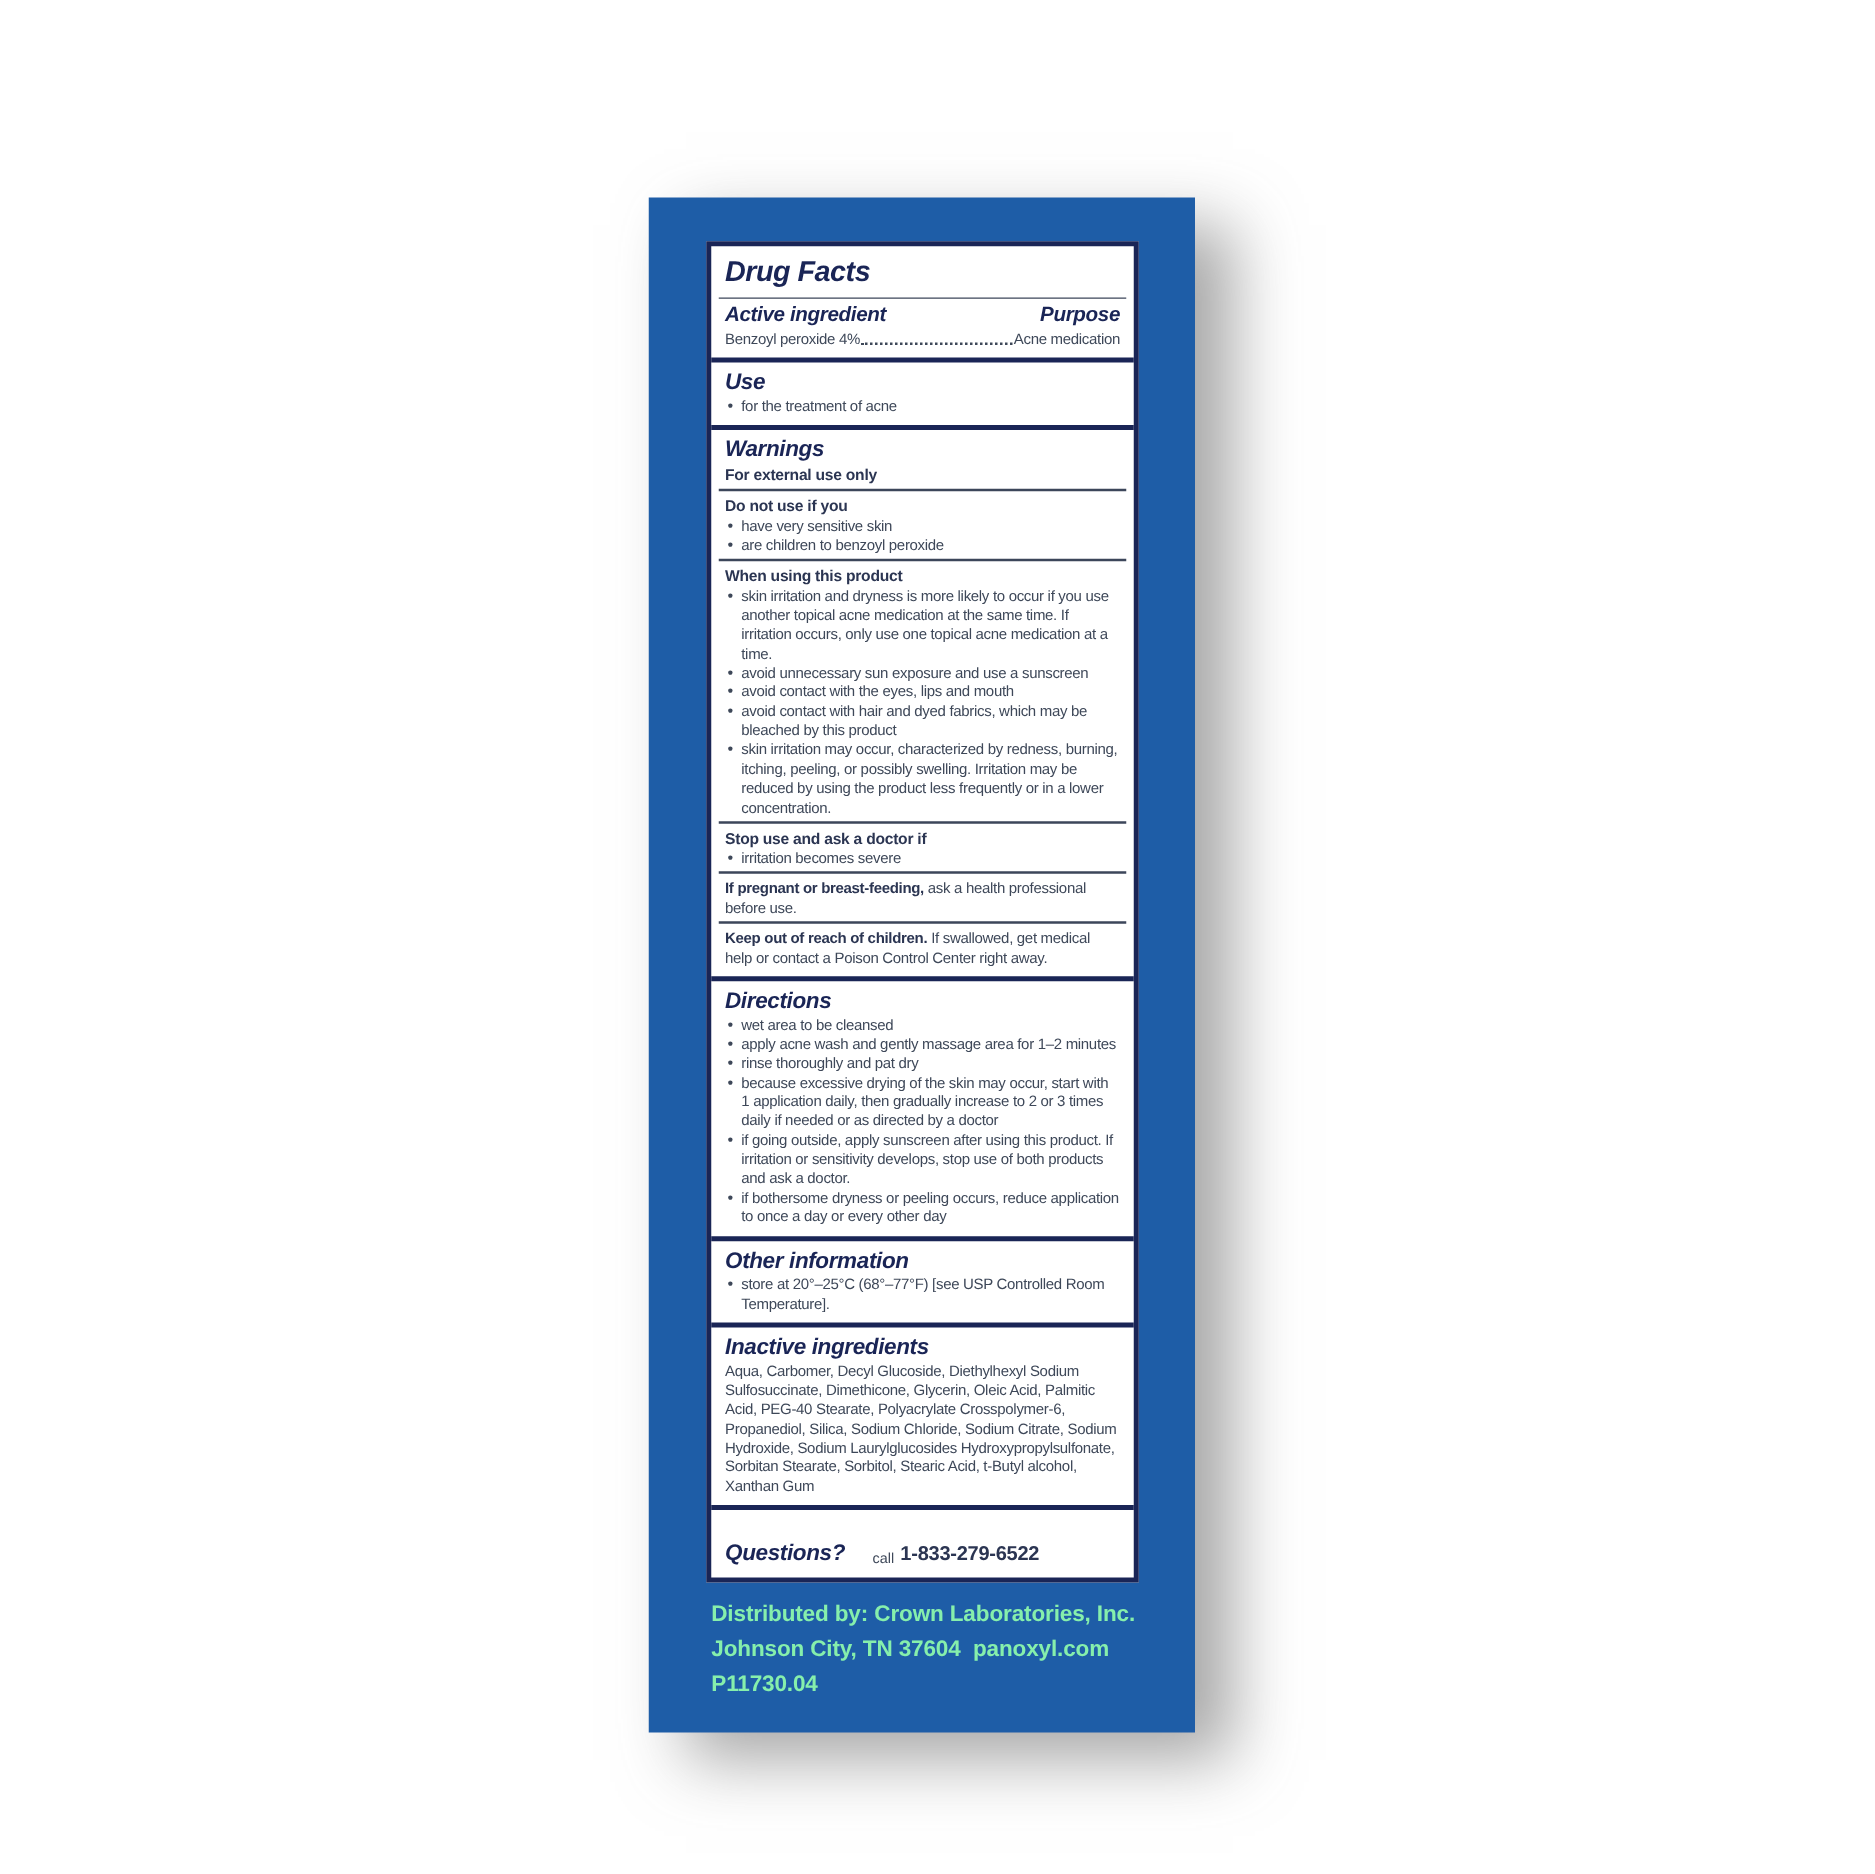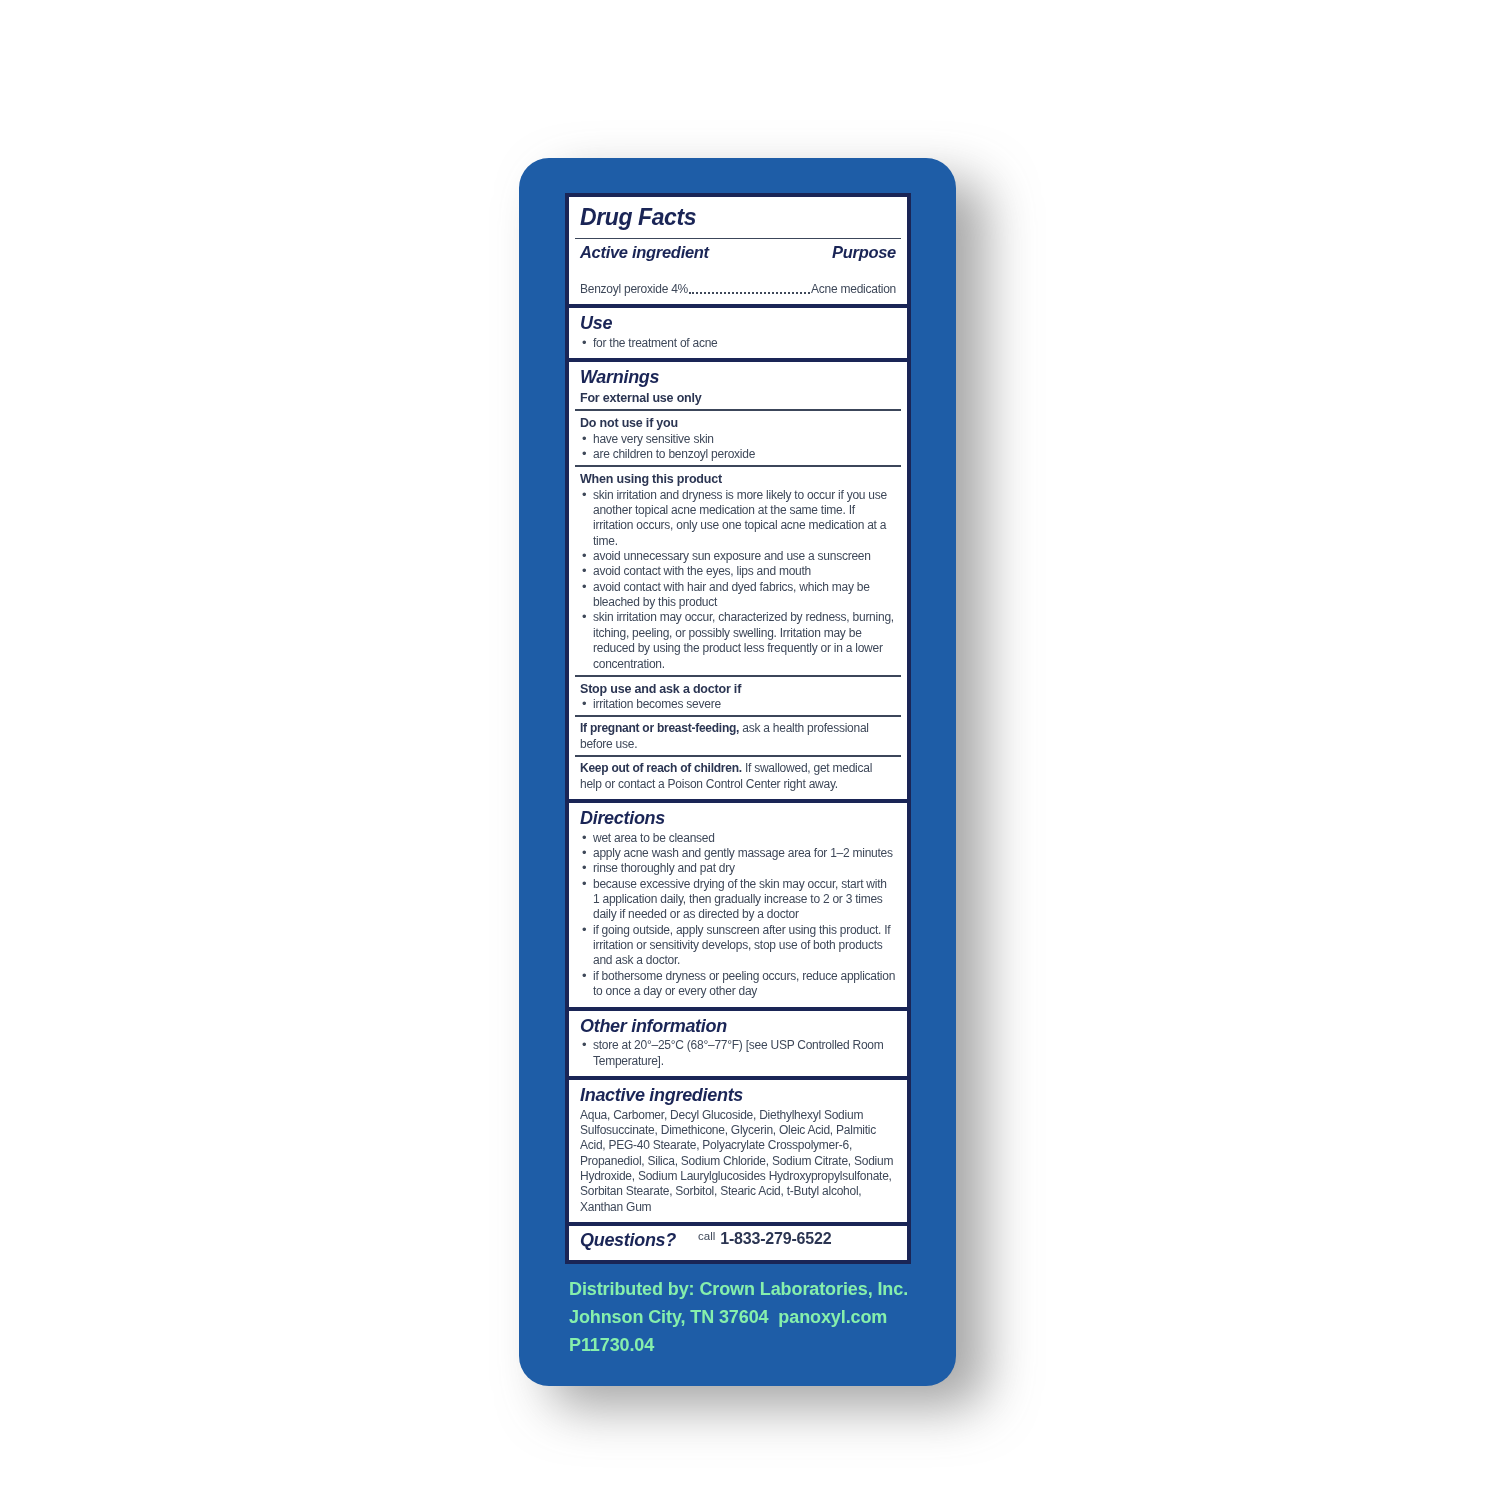--- a/index.html
+++ b/index.html
@@ -9,21 +9,20 @@
     width: 1500px; height: 1499px; position: relative; overflow: hidden;
     color: #3e4859;
   }
   .stage { position: absolute; inset: 0; background: #ffffff; }
 
   .package {
     position: absolute; left: 519px; top: 158px;
     width: 437px; height: 1228px;
     background: #1e5da7;
     box-shadow: 30px 22px 50px rgba(95, 95, 95, 0.55);
-    border-radius: 30px;
   }
 
   .panel {
     margin: 35px auto 0 46px;
     width: 346px;
     background: #ffffff;
     border: 4px solid #1a2556;
   }
 
   .sec { padding: 5px 11px 7px; }
@@ -40,35 +39,35 @@
     color: #1a2556; letter-spacing: -0.3px; line-height: 1.15; margin-bottom: 2px;
   }
   .heads-row { display: flex; justify-content: space-between; align-items: baseline; margin-top: 3px; gap: 24px; }
   .heads-row .h {
     font-size: 16.5px; font-weight: bold; font-style: italic;
     color: #1a2556; letter-spacing: -0.3px;
   }
 
   .body-txt, li, .leader-row { font-size: 12px; line-height: 1.28; letter-spacing: -0.25px; }
 
-  .leader-row { display: flex; align-items: flex-end; margin-top: 20px; text-align: right; }
+  .leader-row { display: flex; align-items: flex-end; margin-top: 2px; text-align: right; }
   .leader-row .leader {
     flex: 1; border-bottom: 2px dotted #3e4859; margin: 0 1px 3px;
   }
 
   .subhead { font-size: 12.5px; font-weight: bold; color: #2b3552; line-height: 1.3; letter-spacing: -0.2px; }
 
   ul.bul { list-style: none; }
   ul.bul li { position: relative; padding-left: 13px; }
   ul.bul li::before { content: "\2022"; position: absolute; left: 2px; top: -1px; font-size: 13px; color: #3e4859; }
 
   .mixed { margin-top: 2px; }
   .mixed b { color: #2b3552; }
 
-  .questions-row { display: flex; align-items: flex-start; padding: 4px 11px 9px; }
+  .questions-row { display: flex; align-items: flex-end; padding: 24px 11px 9px; }
   .questions-row .q-head {
     font-size: 18px; font-weight: bold; font-style: italic;
     color: #1a2556; letter-spacing: -0.3px; margin-right: 22px;
   }
   .questions-row .q-call { font-size: 11.5px; margin-right: 5px; }
   .questions-row .q-phone { font-size: 16px; font-weight: bold; color: #2b3552; letter-spacing: -0.2px; }
 
   .footer {
     margin: 12px 0 0 50px; color: #86efac; font-weight: bold;
     font-size: 18px; line-height: 1.55; letter-spacing: -0.1px;

